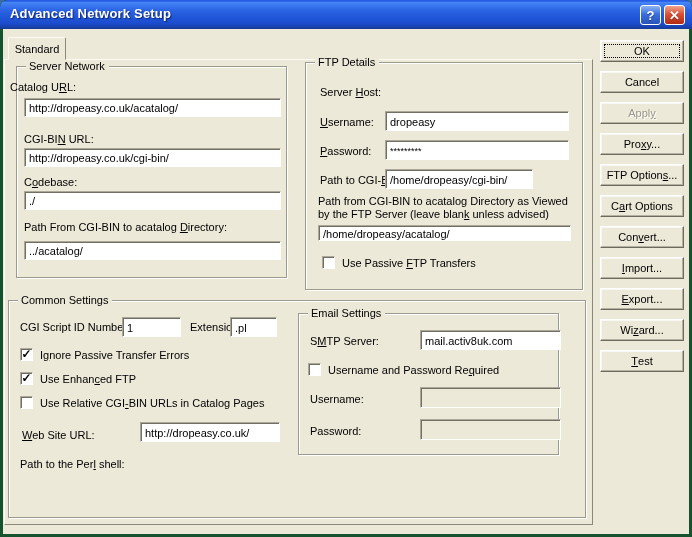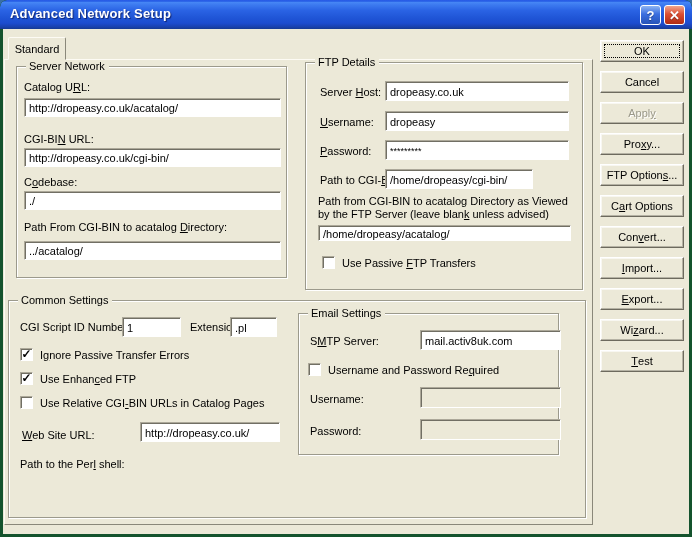--- a/index.html
+++ b/index.html
@@ -112,34 +112,33 @@
   </div>
 
   <div class="body">
 
     <div class="tab">Standard</div>
     <div class="tabpage"></div>
 
     <div class="group" style="left:13px;top:37px;width:271px;height:212px;">
       <span class="glabel">Server Network</span>
     </div>
-    <span class="lbl" style="left:21px;top:52px;">Catalog U<u>R</u>L:</span>
+    <span class="lbl" style="left:7px;top:52px;">Catalog U<u>R</u>L:</span>
     <input class="tb" style="left: 21px; top: 69px; width: 257px; height: 19px;" value="http://dropeasy.co.uk/acatalog/">
     <span class="lbl" style="left:21px;top:104px;">CGI-BI<u>N</u> URL:</span>
     <input class="tb" style="left: 21px; top: 119px; width: 257px; height: 19px;" value="http://dropeasy.co.uk/cgi-bin/">
     <span class="lbl" style="left:21px;top:147px;">C<u>o</u>debase:</span>
     <input class="tb" style="left: 21px; top: 162px; width: 257px; height: 19px;" value="./">
     <span class="lbl" style="left:21px;top:192px;">Path From CGI-BIN to acatalog <u>D</u>irectory:</span>
     <input class="tb" style="left: 21px; top: 212px; width: 257px; height: 19px;" value="../acatalog/">
 
     <div class="group" style="left:302px;top:33px;width:278px;height:228px;">
       <span class="glabel">FTP Details</span>
     </div>
     <span class="lbl" style="left:317px;top:57px;">Server <u>H</u>ost:</span>
-    <input class="tb" style="left: 382px; top: 52px; width: 184px; height: 20px;" value="dropeasy.co.uk">
     <span class="lbl" style="left:317px;top:87px;"><u>U</u>sername:</span>
     <input class="tb" style="left: 382px; top: 82px; width: 184px; height: 20px;" value="dropeasy">
     <span class="lbl" style="left:317px;top:116px;"><u>P</u>assword:</span>
     <input class="tb" style="left: 382px; top: 111px; width: 184px; height: 20px; font-size: 9px;" value="*********">
     <span class="lbl" style="left:317px;top:145px;">Path to CGI-<u>B</u>IN:</span>
     <input class="tb" style="left: 382px; top: 140px; width: 148px; height: 20px;" value="/home/dropeasy/cgi-bin/">
     <span class="lbl wrap" style="left:315px;top:166px;width:262px;">Path from CGI-BIN to acatalog Directory as Viewed by the FTP Server (leave blan<u>k</u> unless advised)</span>
     <input class="tb" style="left: 315px; top: 196px; width: 253px; height: 16px;" value="/home/dropeasy/acatalog/">
     <div class="cb" style="left:319px;top:227px;">
       <span class="box">

